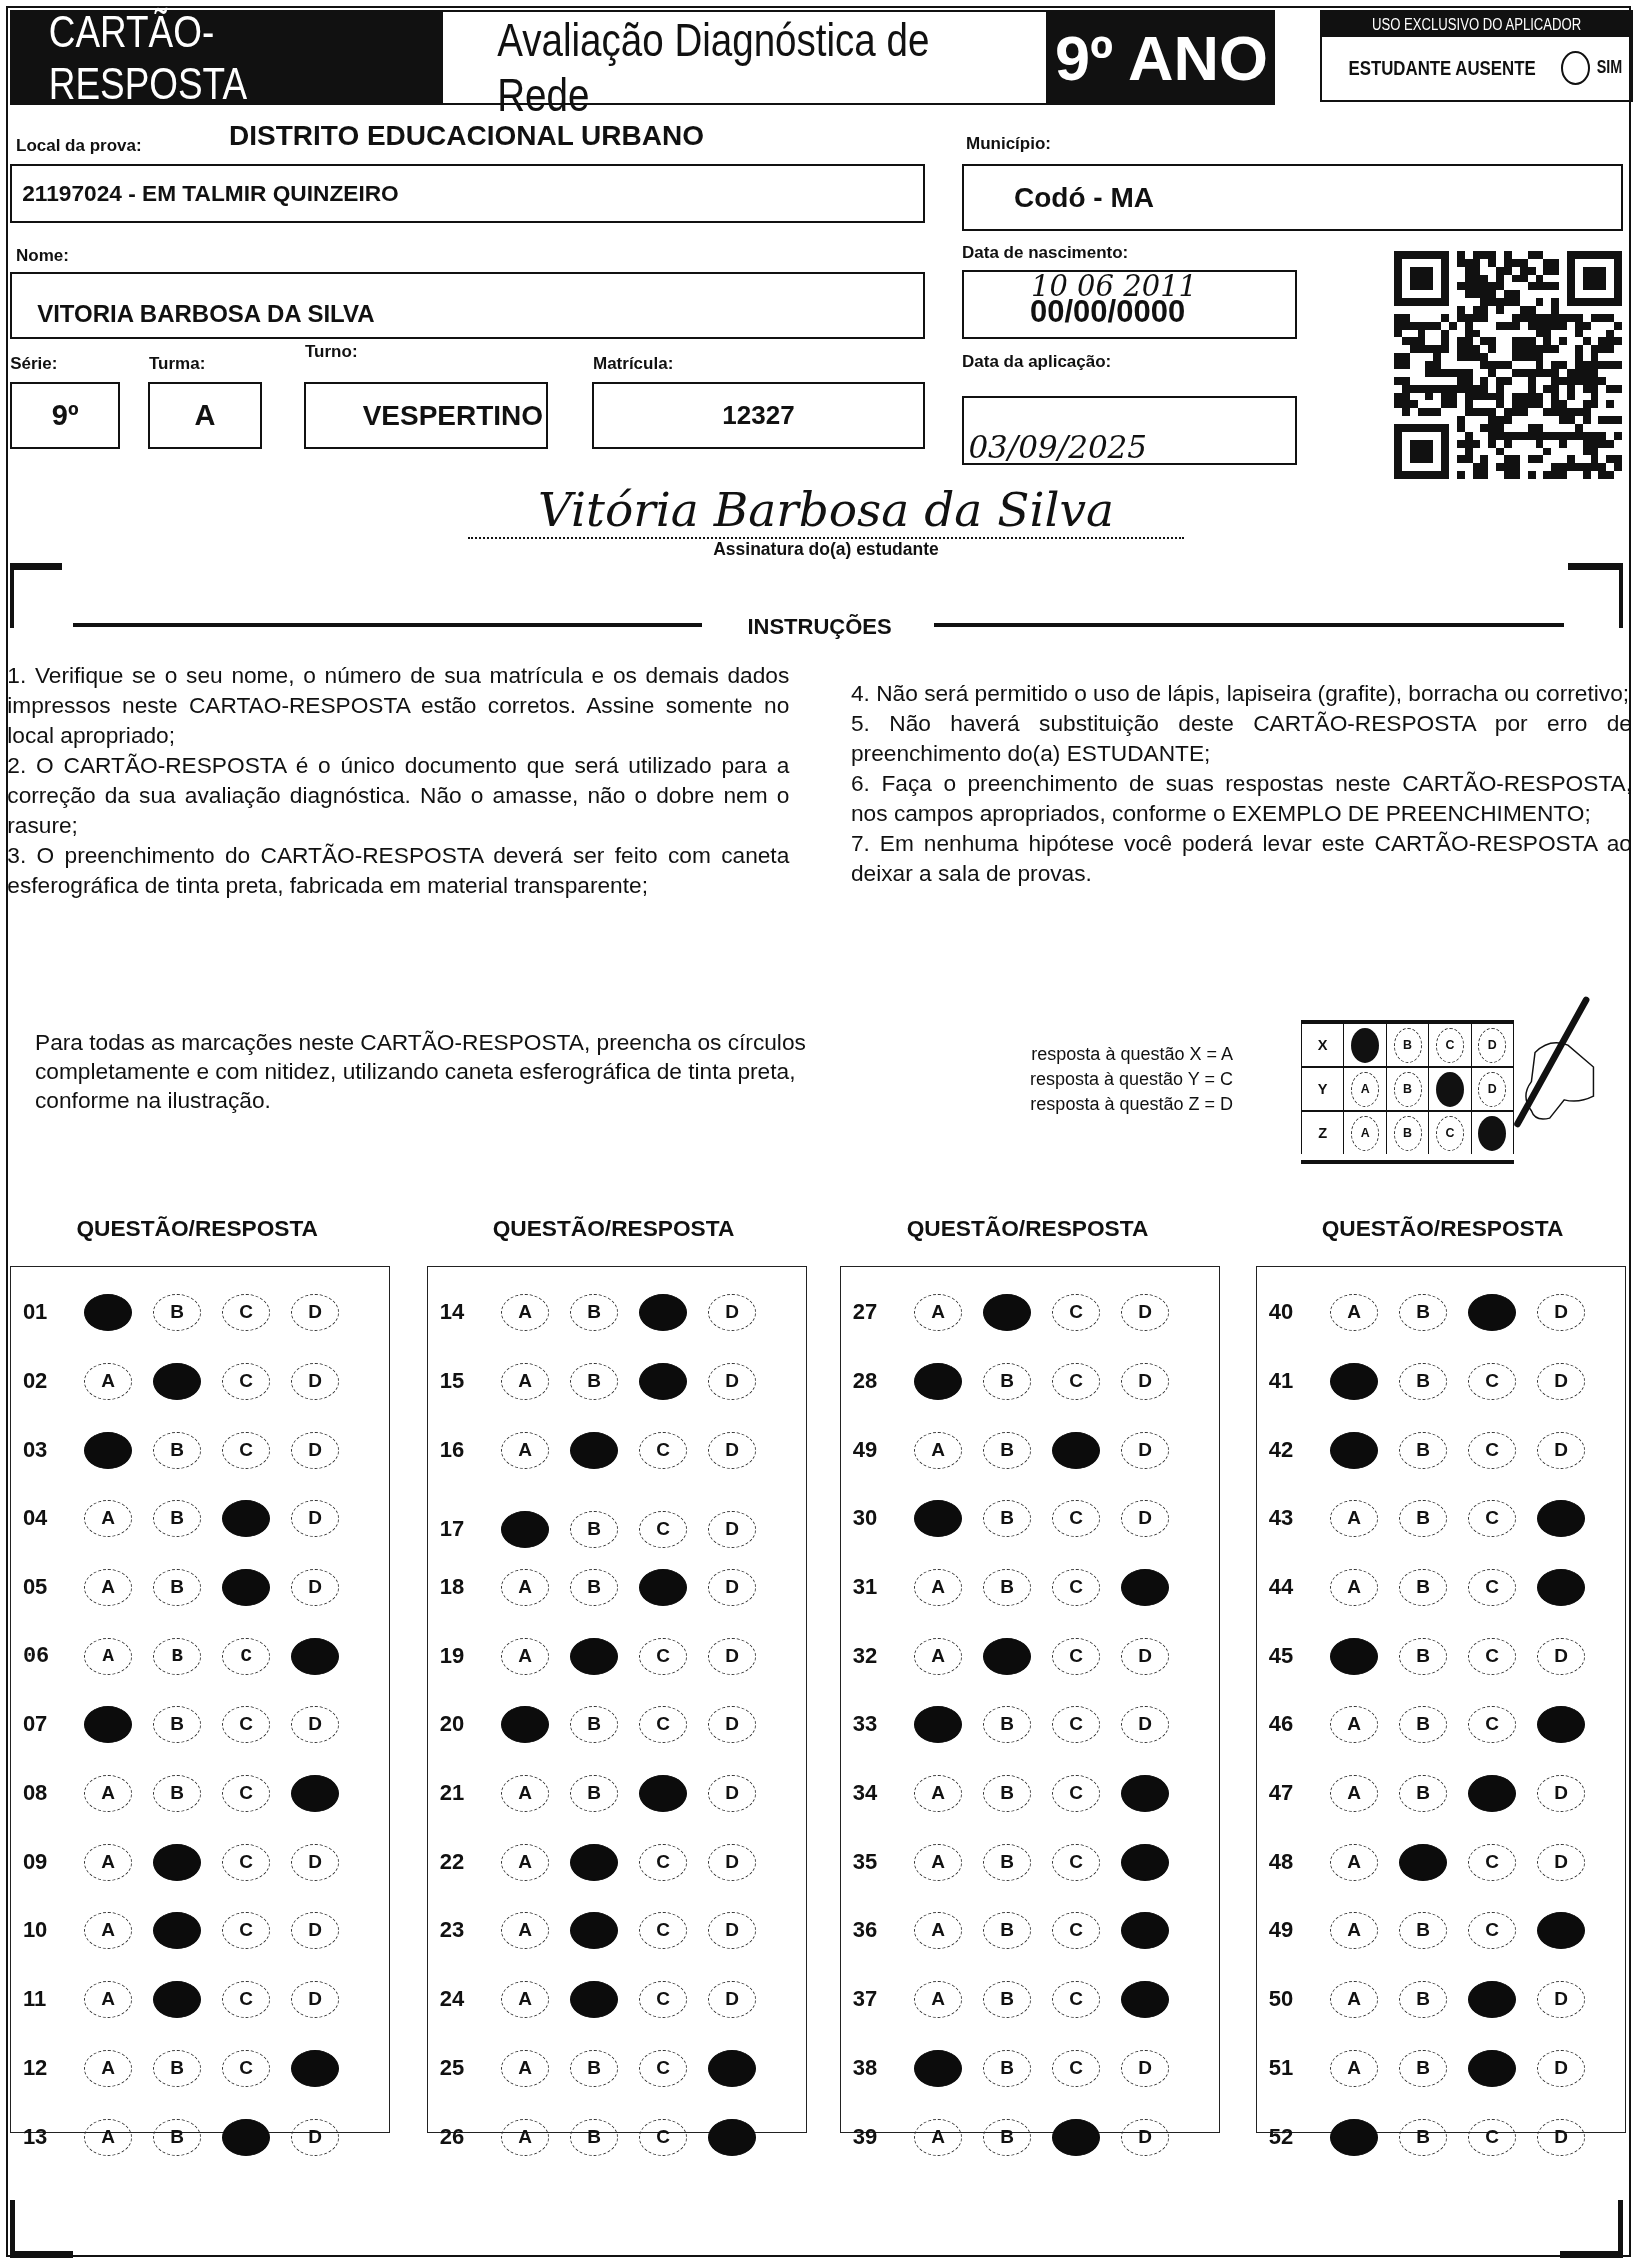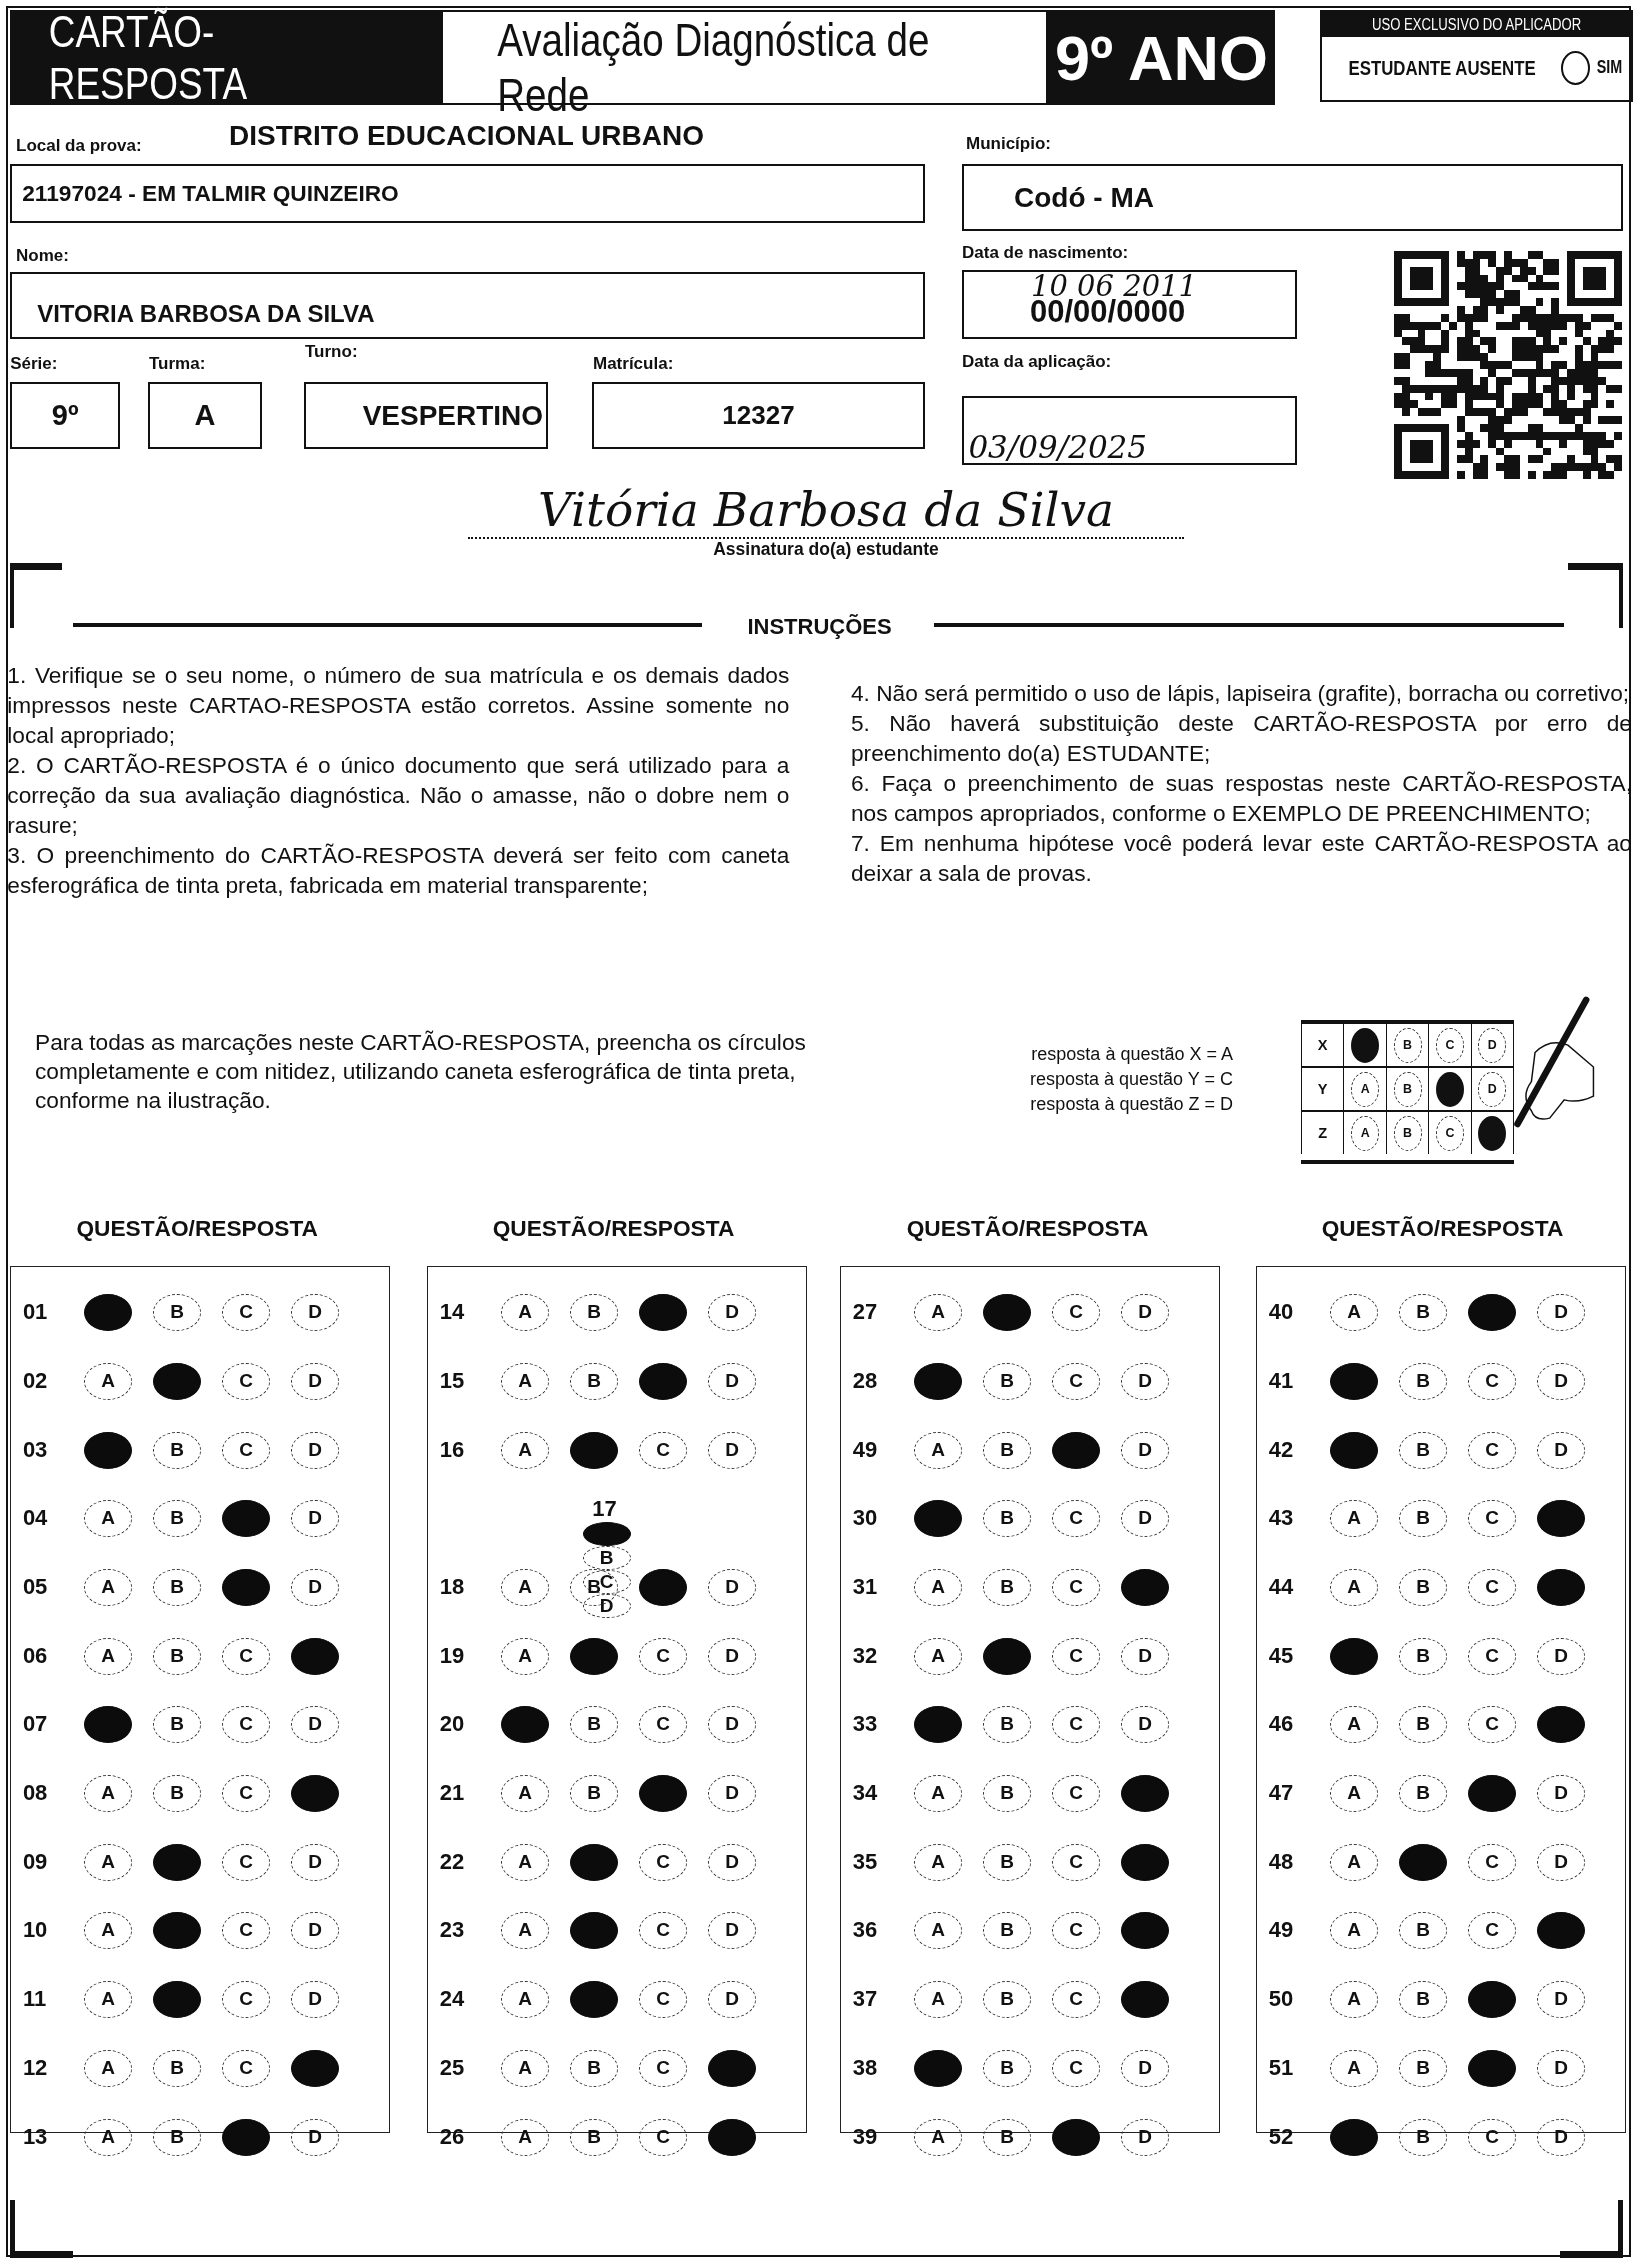--- a/index.html
+++ b/index.html
@@ -599,21 +599,21 @@
         <div class="bubble filled">C</div>
         <div class="bubble">D</div>
       </div>
       <div class="q-row" style="top: 296px;">
         <div class="q-num">05</div>
         <div class="bubble">A</div>
         <div class="bubble">B</div>
         <div class="bubble filled">C</div>
         <div class="bubble">D</div>
       </div>
-      <div class="q-row" style="top: 365px;">
+      <div class="q-row" style="top: 365px; font-family: Liberation Mono, monospace;">
         <div class="q-num">06</div>
         <div class="bubble">A</div>
         <div class="bubble">B</div>
         <div class="bubble">C</div>
         <div class="bubble filled">D</div>
       </div>
       <div class="q-row" style="top: 433px;">
         <div class="q-num">07</div>
         <div class="bubble filled">A</div>
         <div class="bubble">B</div>
@@ -679,21 +679,21 @@
         <div class="bubble filled">C</div>
         <div class="bubble">D</div>
       </div>
       <div class="q-row" style="top: 159px;">
         <div class="q-num">16</div>
         <div class="bubble">A</div>
         <div class="bubble filled">B</div>
         <div class="bubble">C</div>
         <div class="bubble">D</div>
       </div>
-      <div class="q-row" style="top: 229px; flex-direction: column;">
+      <div class="q-row" style="top: 238px;">
         <div class="q-num">17</div>
         <div class="bubble filled">A</div>
         <div class="bubble">B</div>
         <div class="bubble">C</div>
         <div class="bubble">D</div>
       </div>
       <div class="q-row" style="top: 296px;">
         <div class="q-num">18</div>
         <div class="bubble">A</div>
         <div class="bubble">B</div>

